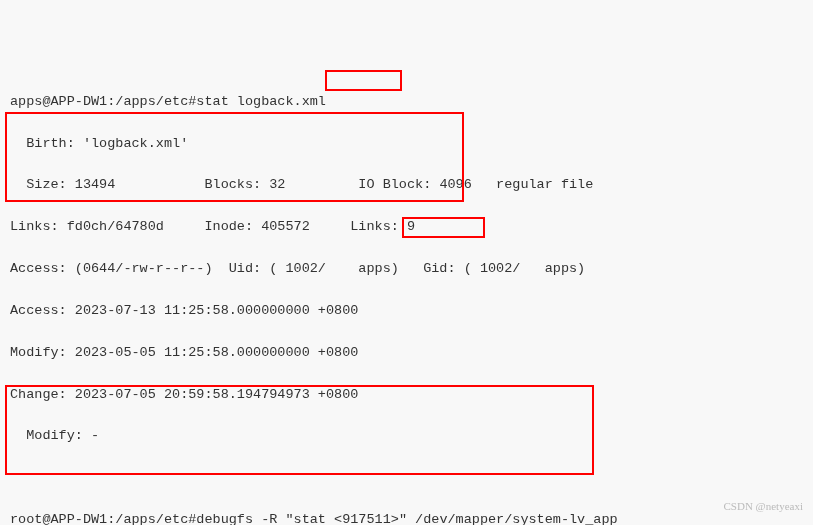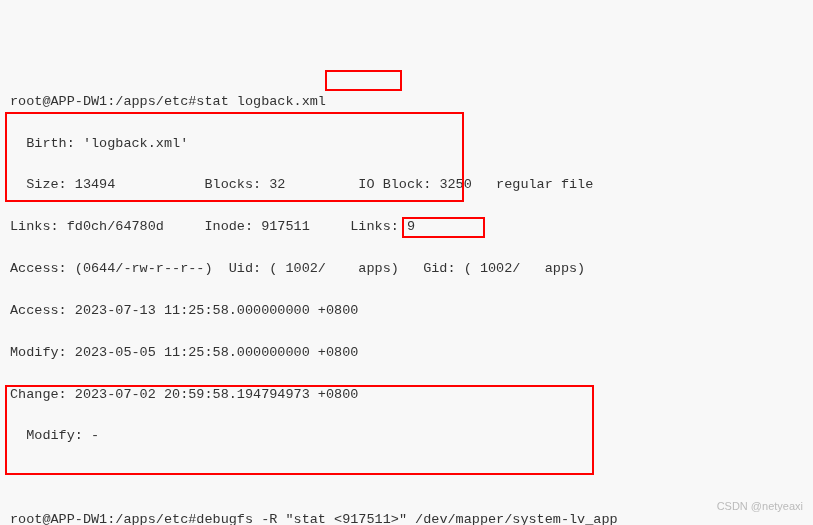--- a/index.html
+++ b/index.html
@@ -23,39 +23,39 @@
     pointer-events: none;
   }
   #hl-inode  { left: 325px; top: 70px;  width: 77px;  height: 21px; }
   #hl-times  { left: 5px;   top: 112px; width: 459px; height: 90px; }
   #hl-inode2 { left: 402px; top: 217px; width: 83px;  height: 21px; }
   #hl-crtimes{ left: 5px;   top: 385px; width: 589px; height: 90px; }
   .watermark {
     position: absolute;
     right: 10px;
     bottom: 10px;
-    font-family: Liberation Sans, sans-serif;
+    font-family: Liberation Serif, serif;
     font-size: 11px;
     color: #bbb;
     white-space: normal;
   }
 </style>
 </head>
 <body>
 
 
 
-<span class="line">root@APP-DW1:/apps/etc#stat logback.xml</span>
+<span class="line">apps@APP-DW1:/apps/etc#stat logback.xml</span>
 <span class="line">  Birth: 'logback.xml'</span>
-<span class="line">  Size: 13494		Blocks: 32         IO Block: 3250   regular file</span>
-<span class="line"><span>Links: fd0ch/64780d	Inode:</span><span> 917511 </span><span>    Links: 9</span></span>
+<span class="line">  Size: 13494		Blocks: 32         IO Block: 4096   regular file</span>
+<span class="line"><span>Links: fd0ch/64780d	Inode:</span><span> 405572 </span><span>    Links: 9</span></span>
 <span class="line">Access: (0644/-rw-r--r--)  Uid: ( 1002/    apps)   Gid: ( 1002/   apps)</span>
 <span class="line">Access: 2023-07-13 11:25:58.000000000 +0800</span>
 <span class="line">Modify: 2023-05-05 11:25:58.000000000 +0800</span>
-<span class="line">Change: 2023-07-02 20:59:58.194794973 +0800</span>
+<span class="line">Change: 2023-07-05 20:59:58.194794973 +0800</span>
 <span class="line">  Modify: -</span>
 <span class="line"> </span>
 <span class="line"><span>root@APP-DW1:/apps/etc#debugfs -R "stat </span><span>&lt;917511&gt;</span><span>" /dev/mapper/system-lv_app</span></span>
 
 
 
 
 
 
 

